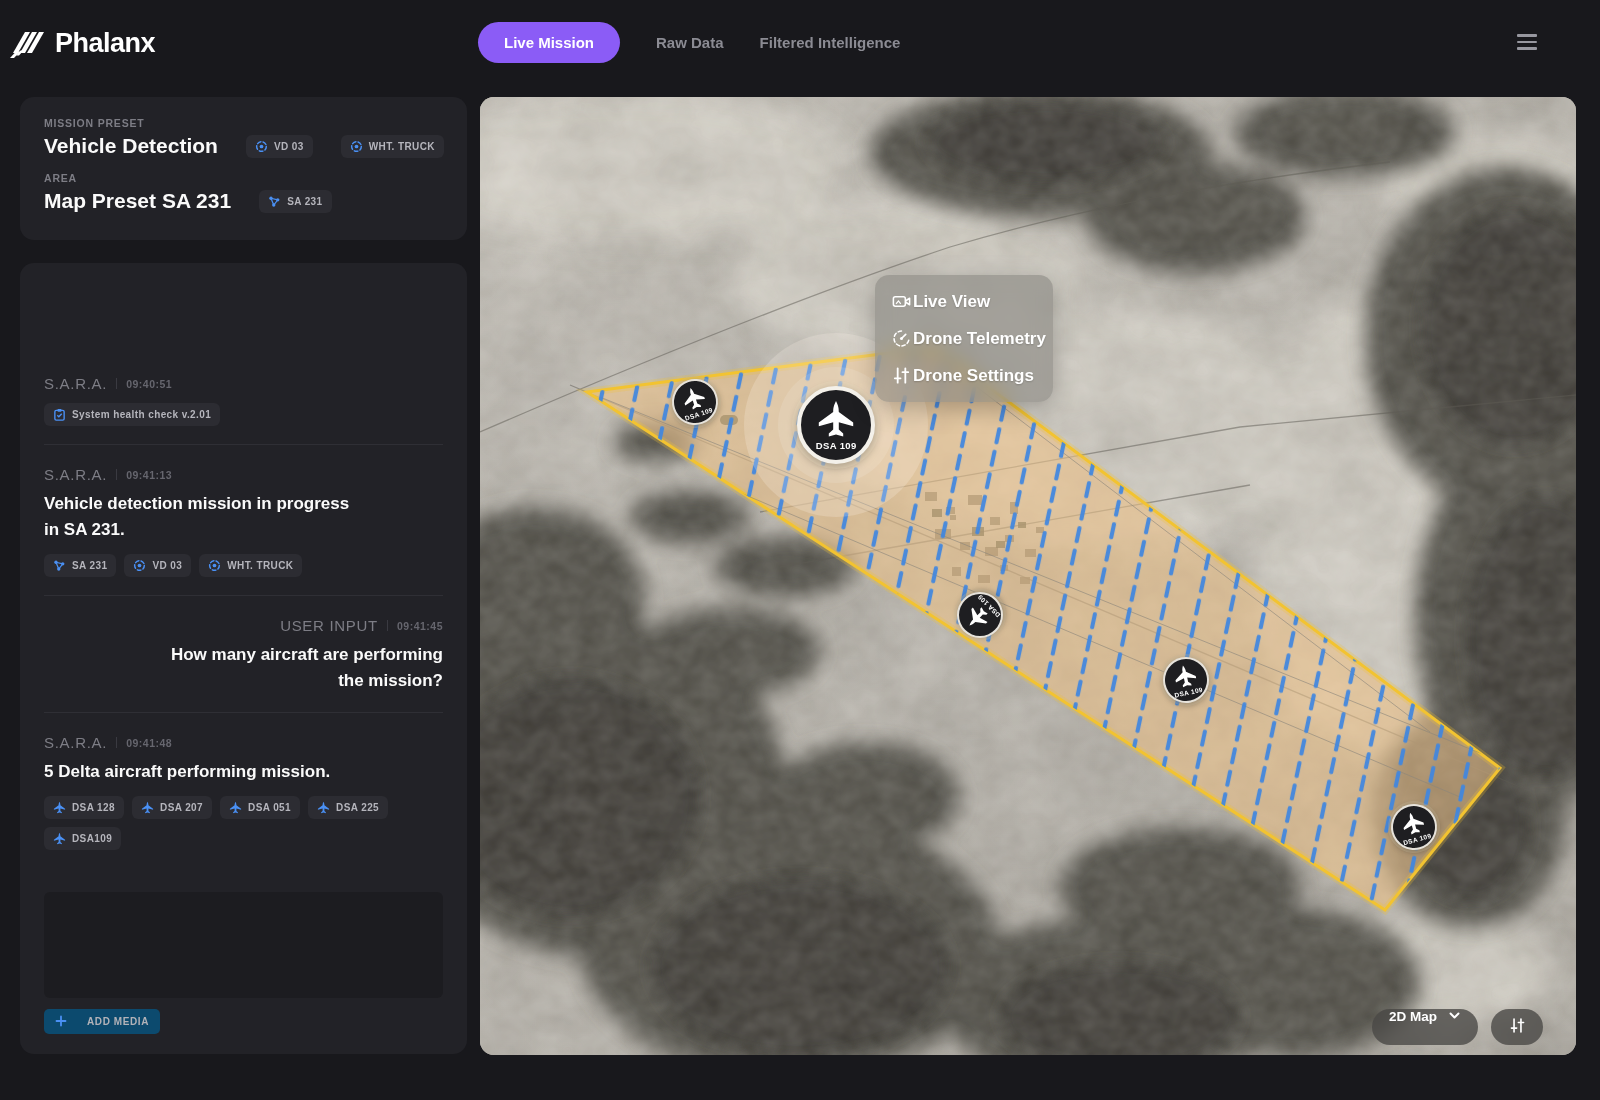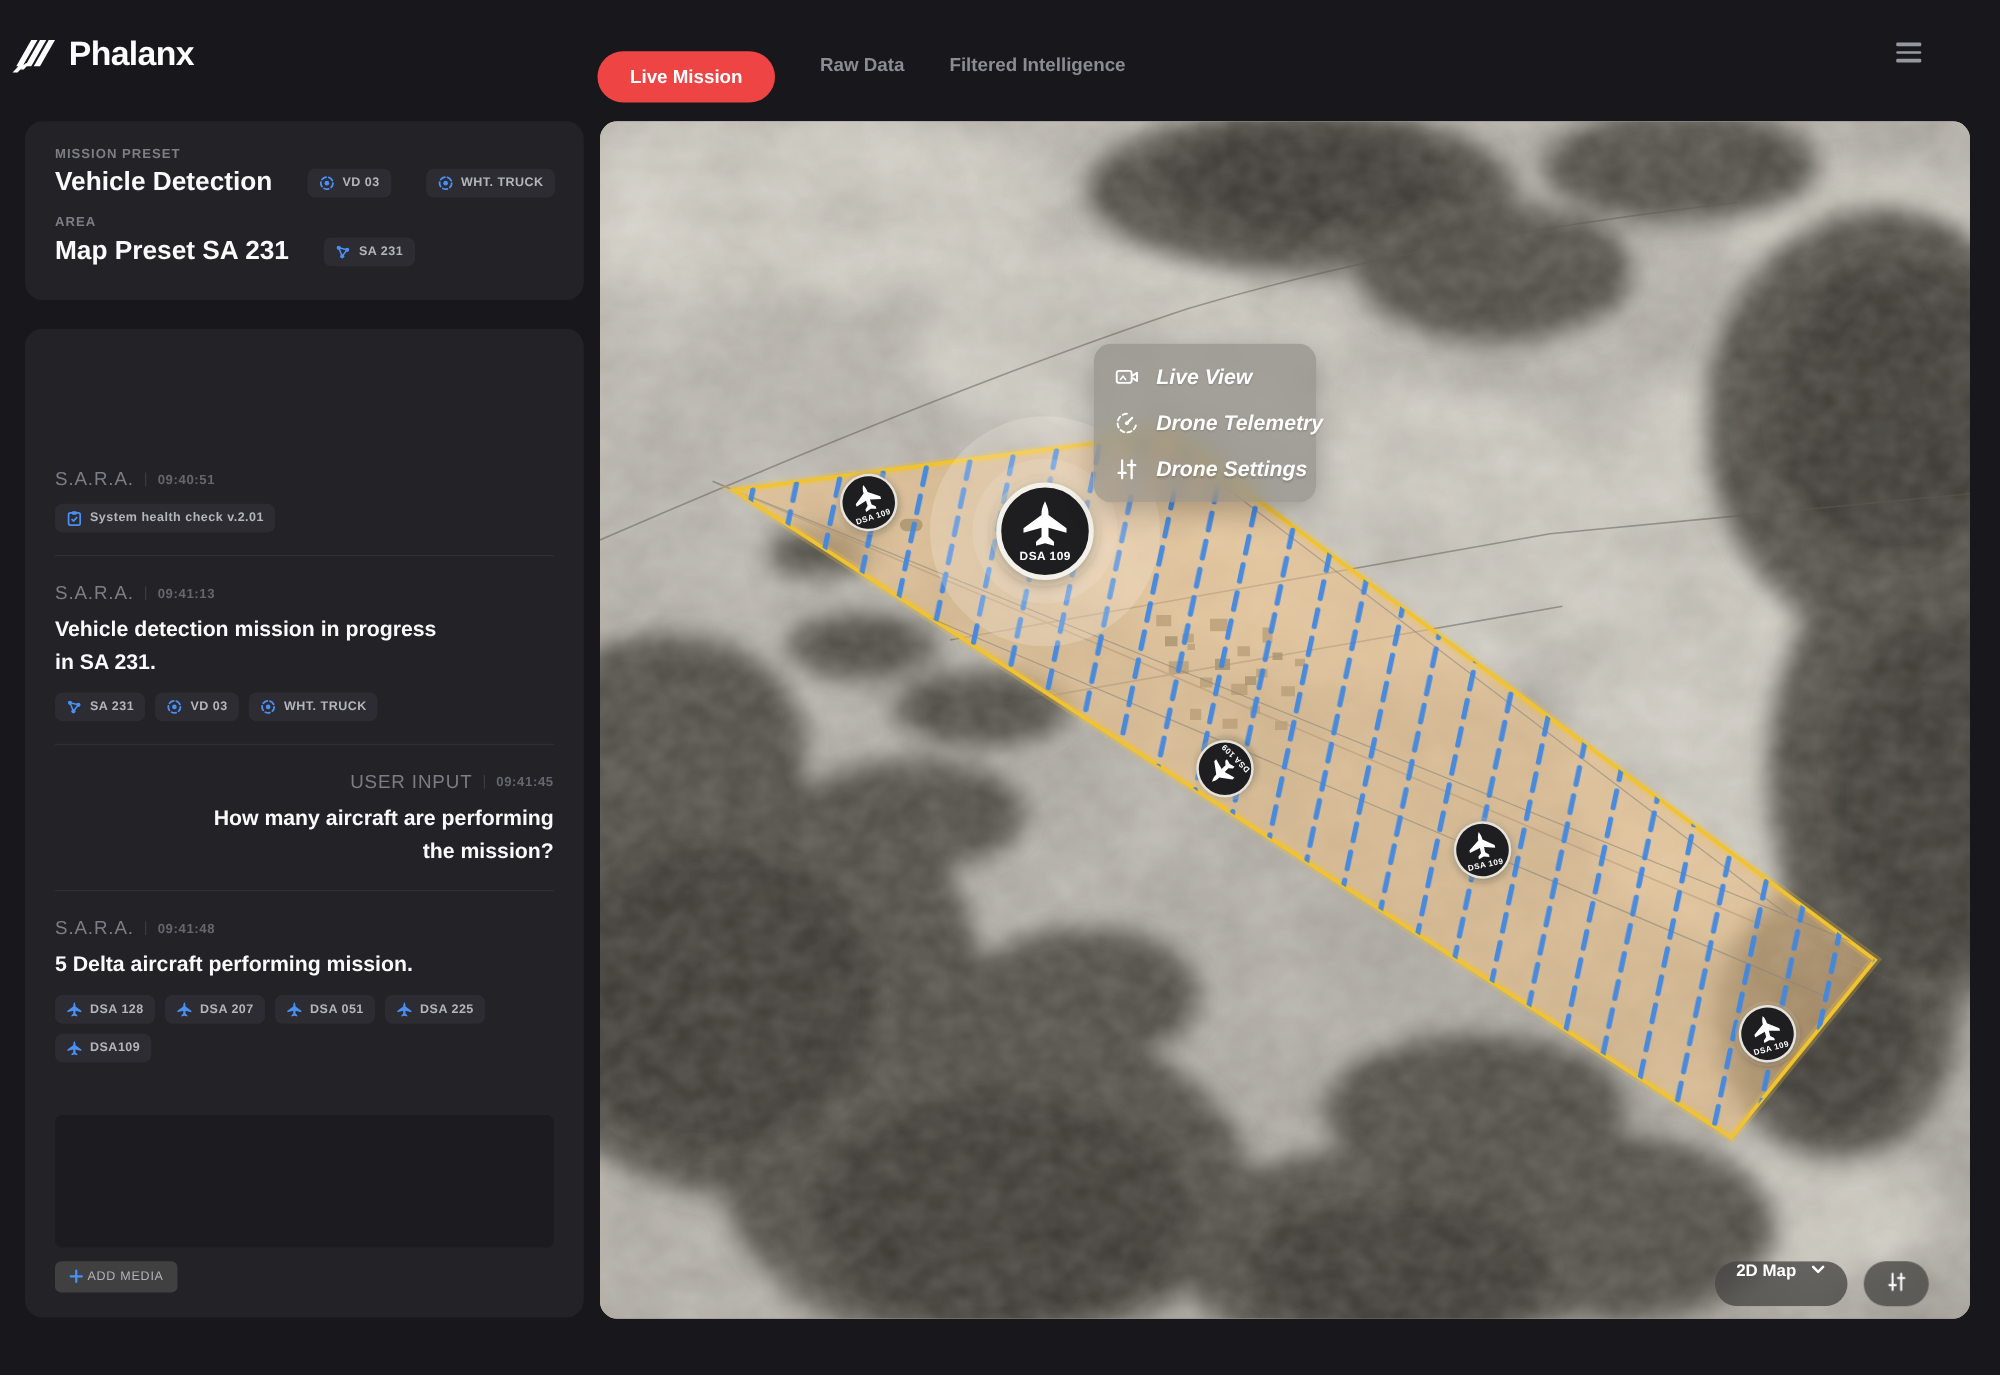--- a/index.html
+++ b/index.html
@@ -5,21 +5,21 @@
   html,body{margin:0;padding:0;background:#18181c;font-family:"Liberation Sans",sans-serif;}
   body{position:relative;width:1600px;height:1100px;overflow:hidden;color:#fff;}
   *{box-sizing:border-box;}
 
   
   .topbar{position:absolute;left:0;top:0;width:1600px;height:97px;}
   .logo{position:absolute;left:6px;top:26px;display:flex;align-items:center;gap:9px;}
   .logo-text{font-size:27px;font-weight:700;letter-spacing:-0.5px;color:#fff;}
   .tabs{position:absolute;left:478px;top:22px;display:flex;align-items:center;gap:36px;}
   .tab{font-size:15px;font-weight:700;color:#8b8b93;padding:12px 0;cursor:pointer;white-space:nowrap;}
-  .tab.active{background:#ef4444;border-radius:21px;padding:12px 26px;color:#fff;margin-top:19px;}
+  .tab.active{background:#8b5cf6;border-radius:21px;padding:12px 26px;color:#fff;}
   .hamburger{position:absolute;right:63px;top:34px;display:flex;flex-direction:column;gap:4px;cursor:pointer;}
   .hamburger i{display:block;width:20px;height:2.5px;background:#97979f;border-radius:1px;}
 
   
   .card{background:#222227;border-radius:14px;}
   .card-mission{position:absolute;left:20px;top:97px;width:447px;height:143px;padding:20px 24px;}
   .microlabel{font-size:10.5px;font-weight:700;letter-spacing:0.8px;color:#7d7d85;}
   .title-row{display:flex;align-items:center;gap:28px;margin-top:5px;margin-bottom:14px;}
   .panel-title{font-size:21px;font-weight:700;color:#fafafa;white-space:nowrap;}
   .tag{display:inline-flex;align-items:center;gap:6px;background:#2c2c32;border-radius:6px;
@@ -35,34 +35,34 @@
   .msg-head .sender{font-size:15px;font-weight:400;letter-spacing:0.7px;color:#7d7d85;}
   .msg-head .sep{width:1px;height:11px;background:#3a3a41;margin:0 9px;}
   .msg-head .time{font-size:10.5px;font-weight:600;letter-spacing:0.5px;color:#66666e;}
   .msg-body{font-size:17px;font-weight:700;line-height:26px;color:#fafafa;}
   .msg-tags{display:flex;gap:8px;margin-top:11px;flex-wrap:wrap;}
   .msg.right{text-align:right;}
   .msg.right .msg-head{justify-content:flex-end;}
   .divider{height:1px;background:#2f2f35;margin:4px 0 21px;}
   .chat-input{width:100%;height:106px;margin-top:24px;background:#1c1c20;border:none;border-radius:6px;
               resize:none;color:#e8e8ec;font-family:"Liberation Sans",sans-serif;font-size:14px;padding:10px 12px;}
-  .add-media{display:inline-flex;align-items:center;gap:2px;margin-top:11px;background:#404040;border:none;
+  .add-media{display:inline-flex;align-items:center;gap:19px;margin-top:11px;background:#0c4a6e;border:none;
              border-radius:5px;padding:6px 11px;color:#b2b2b8;font-family:"Liberation Sans",sans-serif;
-             font-size:10px;font-weight:400;letter-spacing:0.6px;cursor:pointer;align-self:flex-start;}
+             font-size:10px;font-weight:700;letter-spacing:0.6px;cursor:pointer;align-self:flex-start;}
   .add-media .tag-icon svg{width:12px;height:12px;}
 
   
   .map{position:absolute;left:480px;top:97px;width:1096px;height:958px;border-radius:14px;
        overflow:hidden;background:#bdb9b1;}
   .map > svg.terrain{position:absolute;left:0;top:0;width:100%;height:100%;display:block;}
 
   .map-menu{position:absolute;left:395px;top:178px;width:178px;border-radius:14px;
             background:rgba(125,123,119,0.55);backdrop-filter:blur(9px);
             box-shadow:0 6px 24px rgba(0,0,0,0.25);padding:8px 10px;}
-  .map-menu-item{display:flex;align-items:center;gap:13px;padding:8px 6px;cursor:pointer;border-radius:8px;font-style:italic;}
+  .map-menu-item{display:flex;align-items:center;gap:1px;padding:8px 6px;cursor:pointer;border-radius:8px;}
   .map-menu-item .mi{display:inline-flex;width:21px;height:21px;flex:none;}
   .map-menu-item .mi svg{width:21px;height:21px;}
   .map-menu-item .ml{font-size:17px;font-weight:700;color:#fff;white-space:nowrap;
                      text-shadow:0 1px 2px rgba(0,0,0,0.2);}
 
   .marker{position:absolute;display:flex;flex-direction:column;align-items:center;justify-content:center;
           background:#1e1e21;border-radius:50%;cursor:pointer;
           transform:translate(-50%,-50%) rotate(var(--rot,0deg));}
   .marker.small{width:46px;height:46px;border:2.5px solid rgba(248,244,236,0.92);
                 box-shadow:0 0 0 3px rgba(200,185,155,0.30),0 2px 6px rgba(0,0,0,0.35);}

